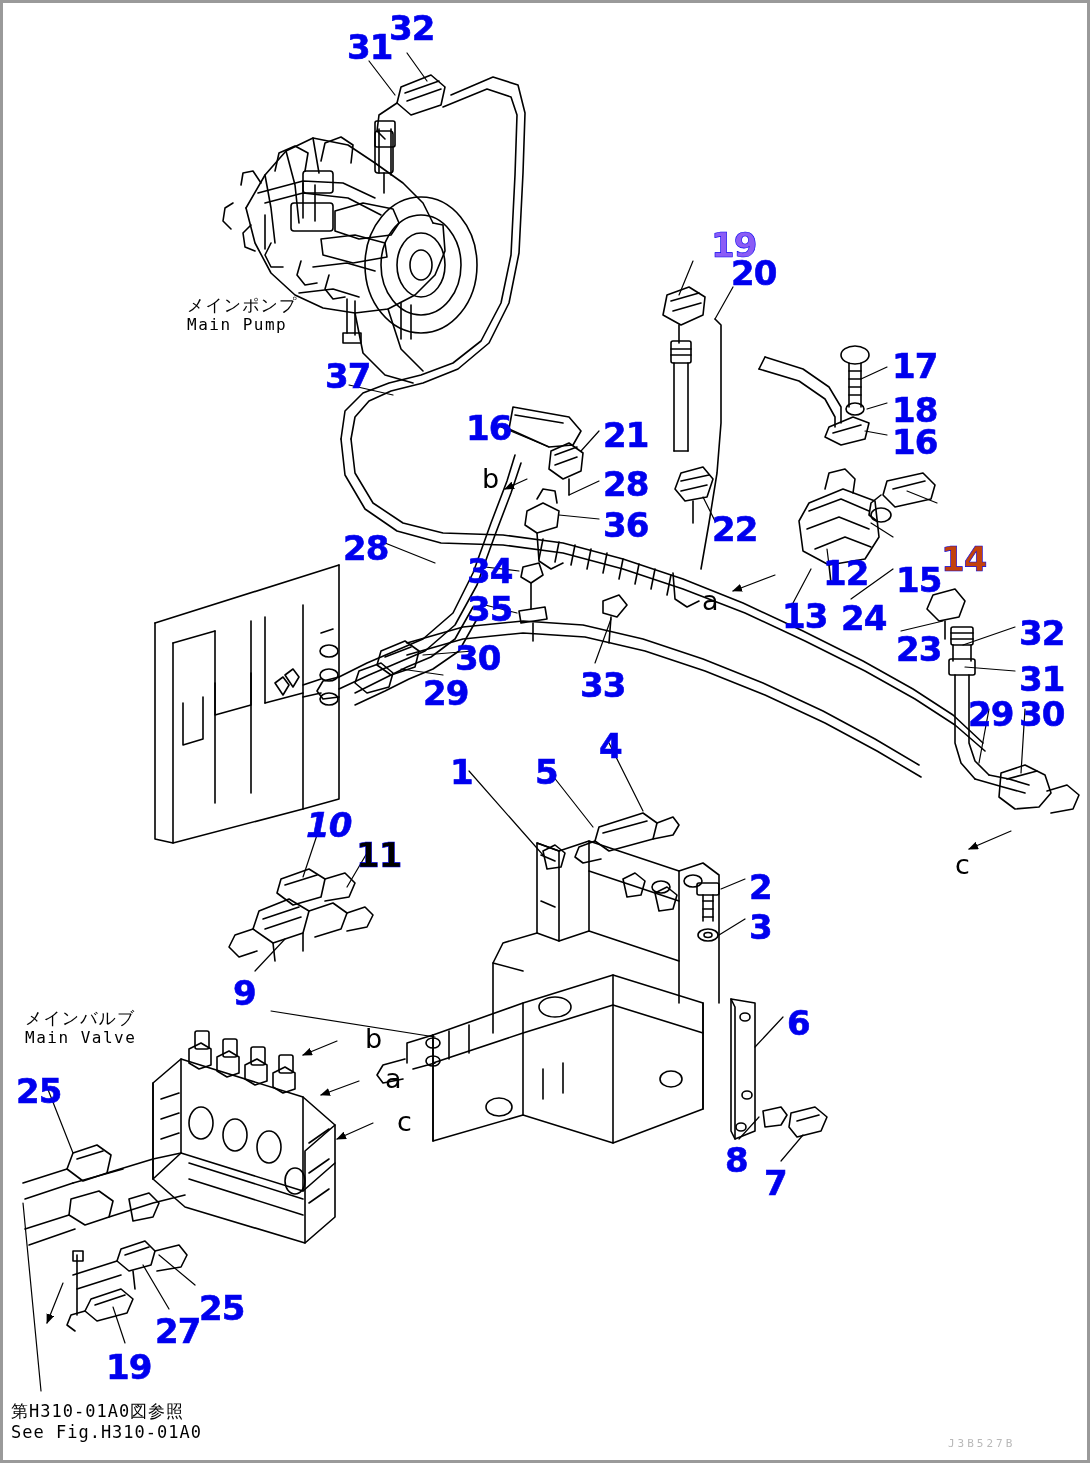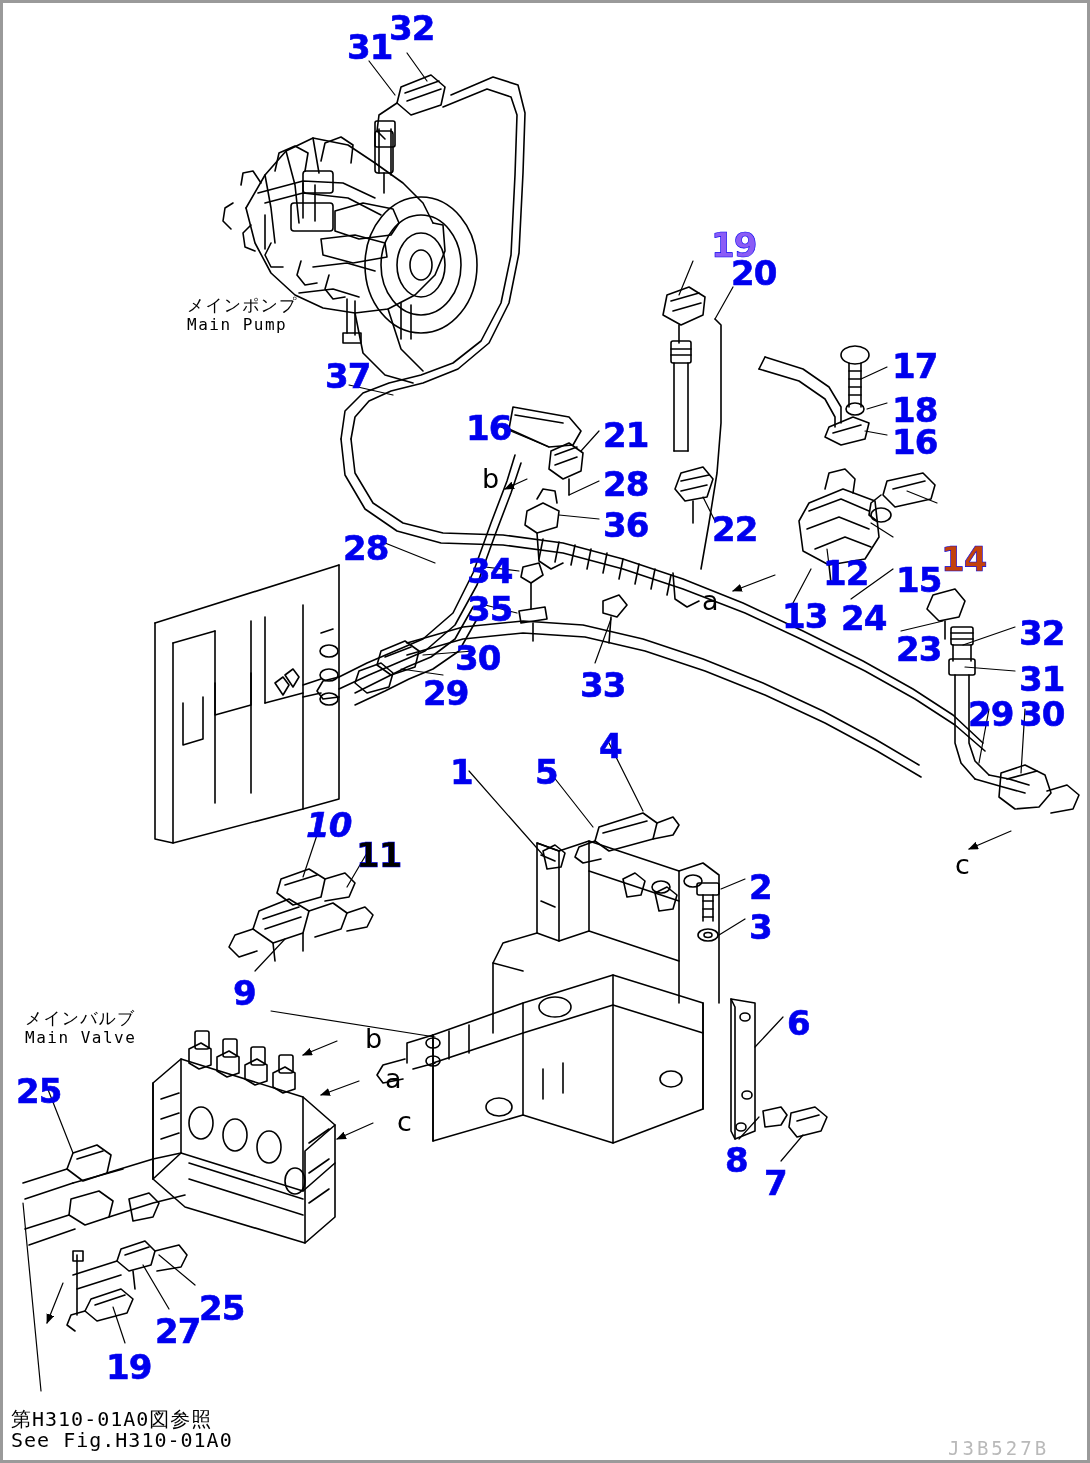--- a/index.html
+++ b/index.html
@@ -47,32 +47,31 @@
   .jlabel .en{
     display:block;
     font-family:"DejaVu Sans Mono",monospace;
     font-size:16px;
     letter-spacing:1.5px;
   }
   .footnote{
     position:absolute;
     color:#000;
     font-family:"DejaVu Sans Mono",monospace;
-    font-size:20px;
+    font-size:17px;
     line-height:21px;
     white-space:nowrap;
     letter-spacing:1px;
-    margin-top:8px;
   }
   .footnote .l2{display:block;}
   .partcode{
     position:absolute;
     color:#b9b9b9;
     font-family:"DejaVu Sans Mono",monospace;
-    font-size:19px;
+    font-size:11px;
     letter-spacing:3px;
     white-space:nowrap;
   }
 </style>
 </head>
 <body>
 
 <div id="sheet">
 
   <svg id="art" viewBox="0 0 1090 1463" xmlns="http://www.w3.org/2000/svg">

